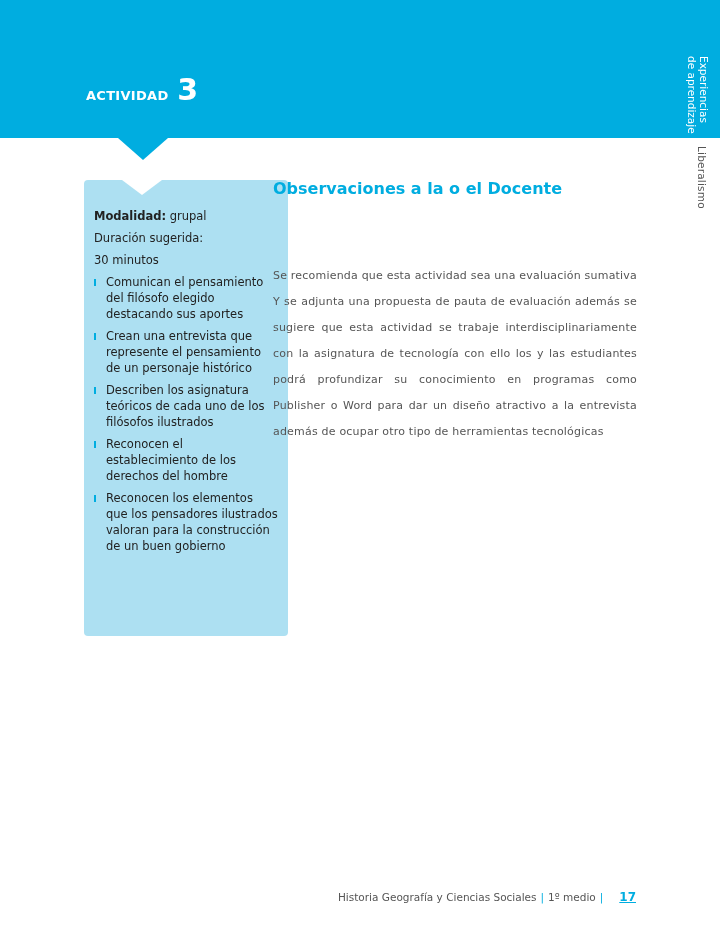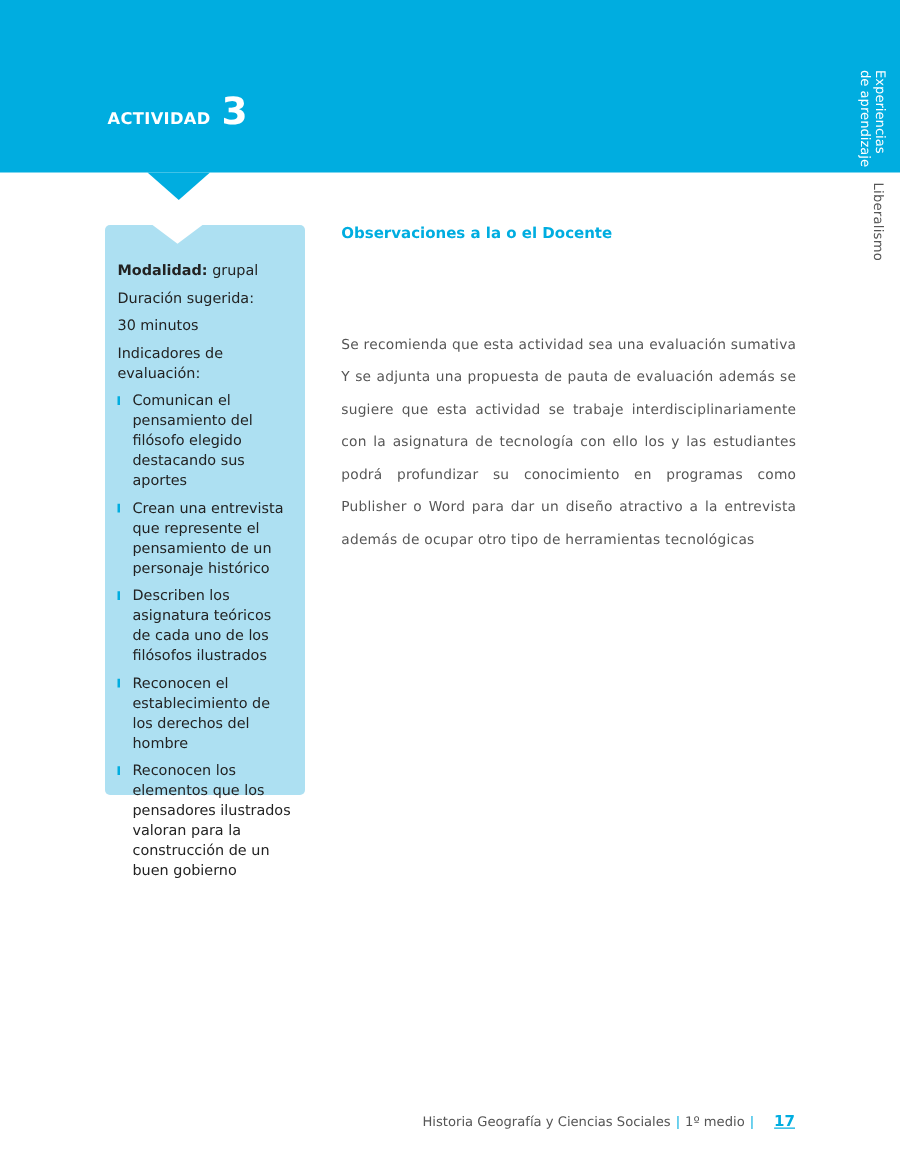--- a/index.html
+++ b/index.html
@@ -10,30 +10,30 @@
          border-left:25px solid transparent; border-right:25px solid transparent; border-top:22px solid #00ade0; }
   .activity-title { position:absolute; left:86px; top:72px; color:#ffffff; font-weight:bold;
          font-family:"DejaVu Sans", sans-serif; }
   .activity-word { font-size:13px; letter-spacing:0.3px; }
   .activity-num { font-size:30px; margin-left:3px; }
   .side-tab { position:absolute; right:10px; top:56px; writing-mode:vertical-rl; color:#ffffff;
          font-size:10.5px; line-height:12px; }
   .side-tab-line { display:block; }
   .side-topic { position:absolute; right:12px; top:146px; writing-mode:vertical-rl; color:#555555;
          font-size:10.5px; letter-spacing:0.2px; }
-  .info-box { position:absolute; left:84px; top:180px; width:160px; height:456px; background:#ade0f2;
+  .info-box { position:absolute; left:84px; top:180px; width:204px; height:456px; background:#ade0f2;
          border-radius:4px; box-sizing:border-box; padding:28px 10px 0 10px; }
   .info-notch { position:absolute; left:38px; top:0; width:0; height:0;
          border-left:20px solid transparent; border-right:20px solid transparent; border-top:15px solid #ffffff; }
   .info-line { font-size:11.5px; color:#222; margin:0 0 6px 0; line-height:16px; }
   .info-line b { font-weight:bold; }
   .ind-list { list-style:none; margin:0; padding:0; }
   .ind-item { position:relative; padding-left:12px; font-size:11.5px; color:#222; line-height:16px; margin-bottom:6px; }
   .ind-bullet { position:absolute; left:0; top:5px; width:2px; height:7px; background:#00ade0; }
-  .obs-title { position:absolute; left:273px; top:179px; color:#00ade0; font-weight:bold; font-size:12px; }
+  .obs-title { position:absolute; left:273px; top:179px; color:#00ade0; font-weight:bold; font-size:16px; }
   .obs-body { position:absolute; left:273px; top:220px; width:364px; color:#555555; font-size:11px;
          line-height:26px; text-align:justify; letter-spacing:0.2px;margin-top:43px; }
   .footer { position:absolute; right:84px; top:890px; font-size:10.5px; color:#555; }
   .footer .sep { color:#00ade0; margin:0 4px; }
   .footer .page { color:#00ade0; font-weight:bold; font-size:12px; margin-left:12px;text-decoration:underline; }
 </style>
 </head>
 <body>
 
 <div class="header-band"></div>
@@ -48,21 +48,20 @@
   <span class="side-tab-line">Experiencias</span>
   <span class="side-tab-line">de aprendizaje</span>
 </div>
 <div class="side-topic">Liberalismo</div>
 
 <div class="info-box">
   <div class="info-notch"></div>
   <p class="info-line"><b>Modalidad:</b><span> grupal</span></p>
   <p class="info-line"><span>Duración sugerida:</span></p>
   <p class="info-line">30 minutos</p>
-  <p class="info-line">Indicadores de evaluación:</p>
   <ul class="ind-list">
     <li class="ind-item"><span class="ind-bullet"></span><span>Comunican el pensamiento del filósofo elegido destacando sus aportes</span></li>
     <li class="ind-item"><span class="ind-bullet"></span><span>Crean una entrevista que represente el pensamiento de un personaje histórico</span></li>
     <li class="ind-item"><span class="ind-bullet"></span><span>Describen los asignatura teóricos de cada uno de los filósofos ilustrados</span></li>
     <li class="ind-item"><span class="ind-bullet"></span><span>Reconocen el establecimiento de los derechos del hombre</span></li>
     <li class="ind-item"><span class="ind-bullet"></span><span>Reconocen los elementos que los pensadores ilustrados valoran para la construcción de un buen gobierno</span></li>
   </ul>
 </div>
 
 <div class="obs-title">Observaciones a la o el Docente</div>

